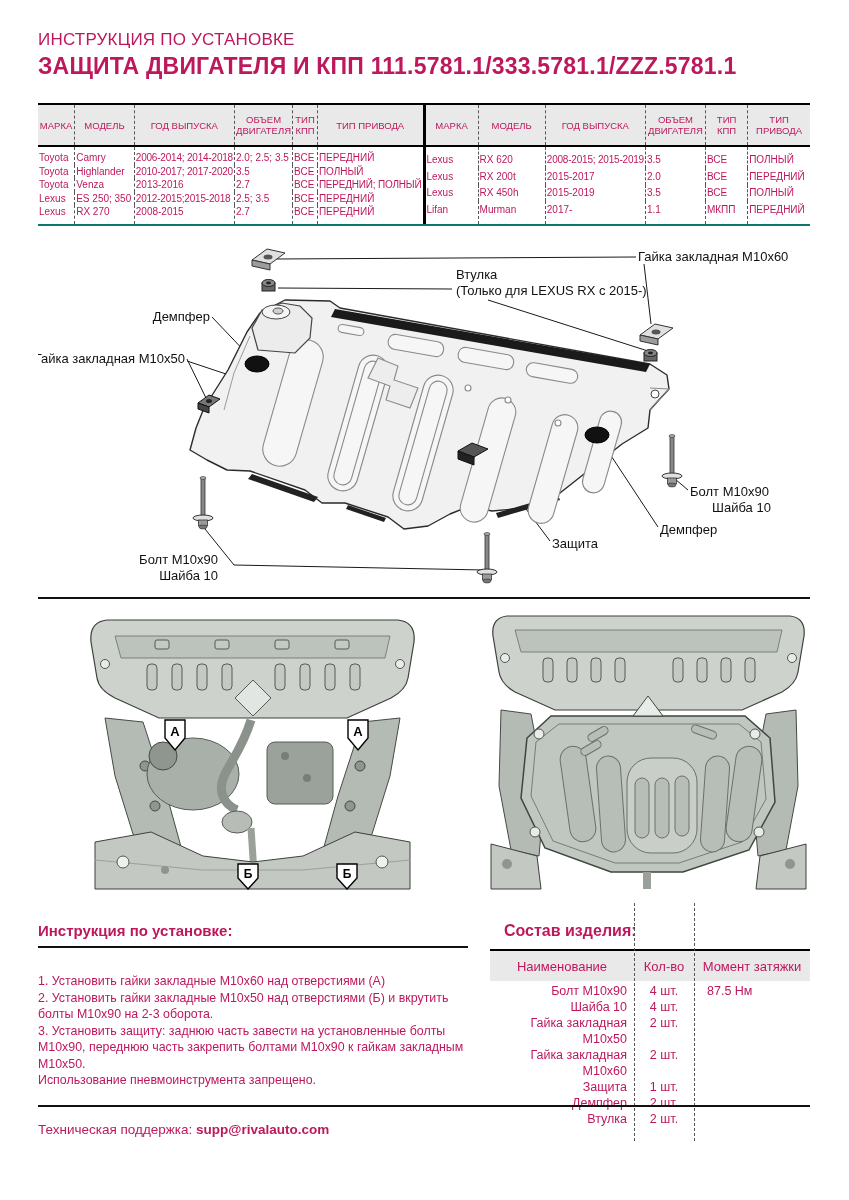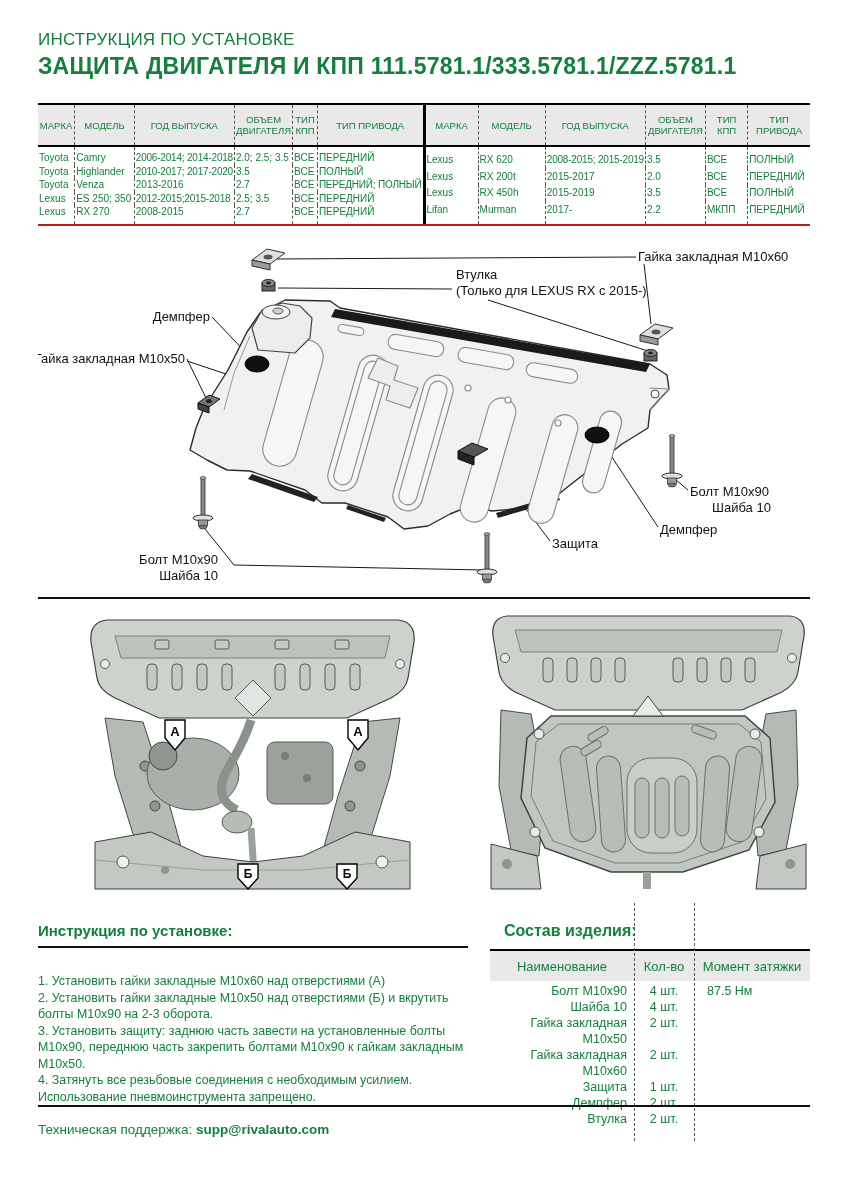--- a/index.html
+++ b/index.html
@@ -1,25 +1,25 @@
 <!DOCTYPE html>
 <html><head>
 <meta charset="utf-8">
 <style>
   html,body{margin:0;padding:0;background:#888;}
   .page{position:relative;width:849px;height:1200px;background:#fff;margin:0 auto;
-        font-family:"Liberation Sans",sans-serif;color:#15803d;overflow:hidden;}
+        font-family:"Liberation Sans",sans-serif;color:#be185d;overflow:hidden;}
   .abs{position:absolute;}
 
   
   .title1{font-size:17px;font-weight:normal;letter-spacing:.2px;}
   .title2{font-size:23px;font-weight:bold;margin-top:3px;letter-spacing:.2px;}
 
   
-  .fitment{display:flex;border-top:2px solid #000;border-bottom:2px solid #b91c1c;}
+  .fitment{display:flex;border-top:2px solid #000;border-bottom:2px solid #0f766e;}
   .tdiv{width:3px;background:#000;}
   table.fit{flex:1;border-collapse:collapse;table-layout:fixed;}
   table.fit th{background:#e9e9e9;font-weight:normal;font-size:9.5px;line-height:11px;
       text-align:center;vertical-align:middle;height:36px;padding:2px 1px;
       border-bottom:2px solid #000;}
   table.fit td{font-size:10px;line-height:13.5px;text-align:left;padding:0 1px;
       white-space:nowrap;overflow:hidden;}
   table.fit th + th, table.fit td + td{border-left:1px dashed #555;}
   table.fit tbody tr:first-child td{padding-top:4px;}
   table.fit tbody tr:last-child td{padding-bottom:5px;}
@@ -154,21 +154,21 @@
           <td class="fit-cell">RX 450h</td>
           <td class="fit-cell">2015-2019</td>
           <td class="fit-cell">3.5</td>
           <td class="fit-cell">ВСЕ</td>
           <td class="fit-cell">ПОЛНЫЙ</td>
         </tr>
         <tr>
           <td class="fit-cell">Lifan</td>
           <td class="fit-cell">Murman</td>
           <td class="fit-cell">2017-</td>
-          <td class="fit-cell">2.2</td>
+          <td class="fit-cell">1.1</td>
           <td class="fit-cell">МКПП</td>
           <td class="fit-cell">ПЕРЕДНИЙ</td>
         </tr>
       </tbody>
     </table>
   </div>
 
   <svg class="abs" style="left:38px;top:238px;" width="772" height="357" viewBox="0 0 772 357">
 
     <g class="leader">
@@ -407,21 +407,20 @@
       <circle cx="303" cy="258" r="5" fill="#8f958f"></circle>
   </svg>
 
   <div class="abs" style="left:38px;top:922px;">
     <h2 class="ins-h">Инструкция по установке:</h2>
     <div class="ins-rule"></div>
     <div class="steps">
       <div>1. Установить гайки закладные М10х60 над отверстиями (А)</div>
       <div>2. Установить гайки закладные М10х50 над отверстиями (Б) и вкрутить болты М10х90 на 2-3 оборота.</div>
       <div>3. Установить защиту: заднюю часть завести на установленные болты М10х90, переднюю часть закрепить болтами М10х90 к гайкам закладным М10х50.</div>
-      <div>4. Затянуть все резьбовые соединения с необходимым усилием.</div>
       <div>Использование пневмоинструмента запрещено.</div>
     </div>
   </div>
 
   <div class="abs parts" style="left:490px;top:922px;">
     <h2 class="parts-h">Состав изделия:</h2>
     <div class="ptable">
       <div class="dashv" style="left:144px;"></div>
       <div class="dashv" style="left:204px;"></div>
       <div class="phead">

